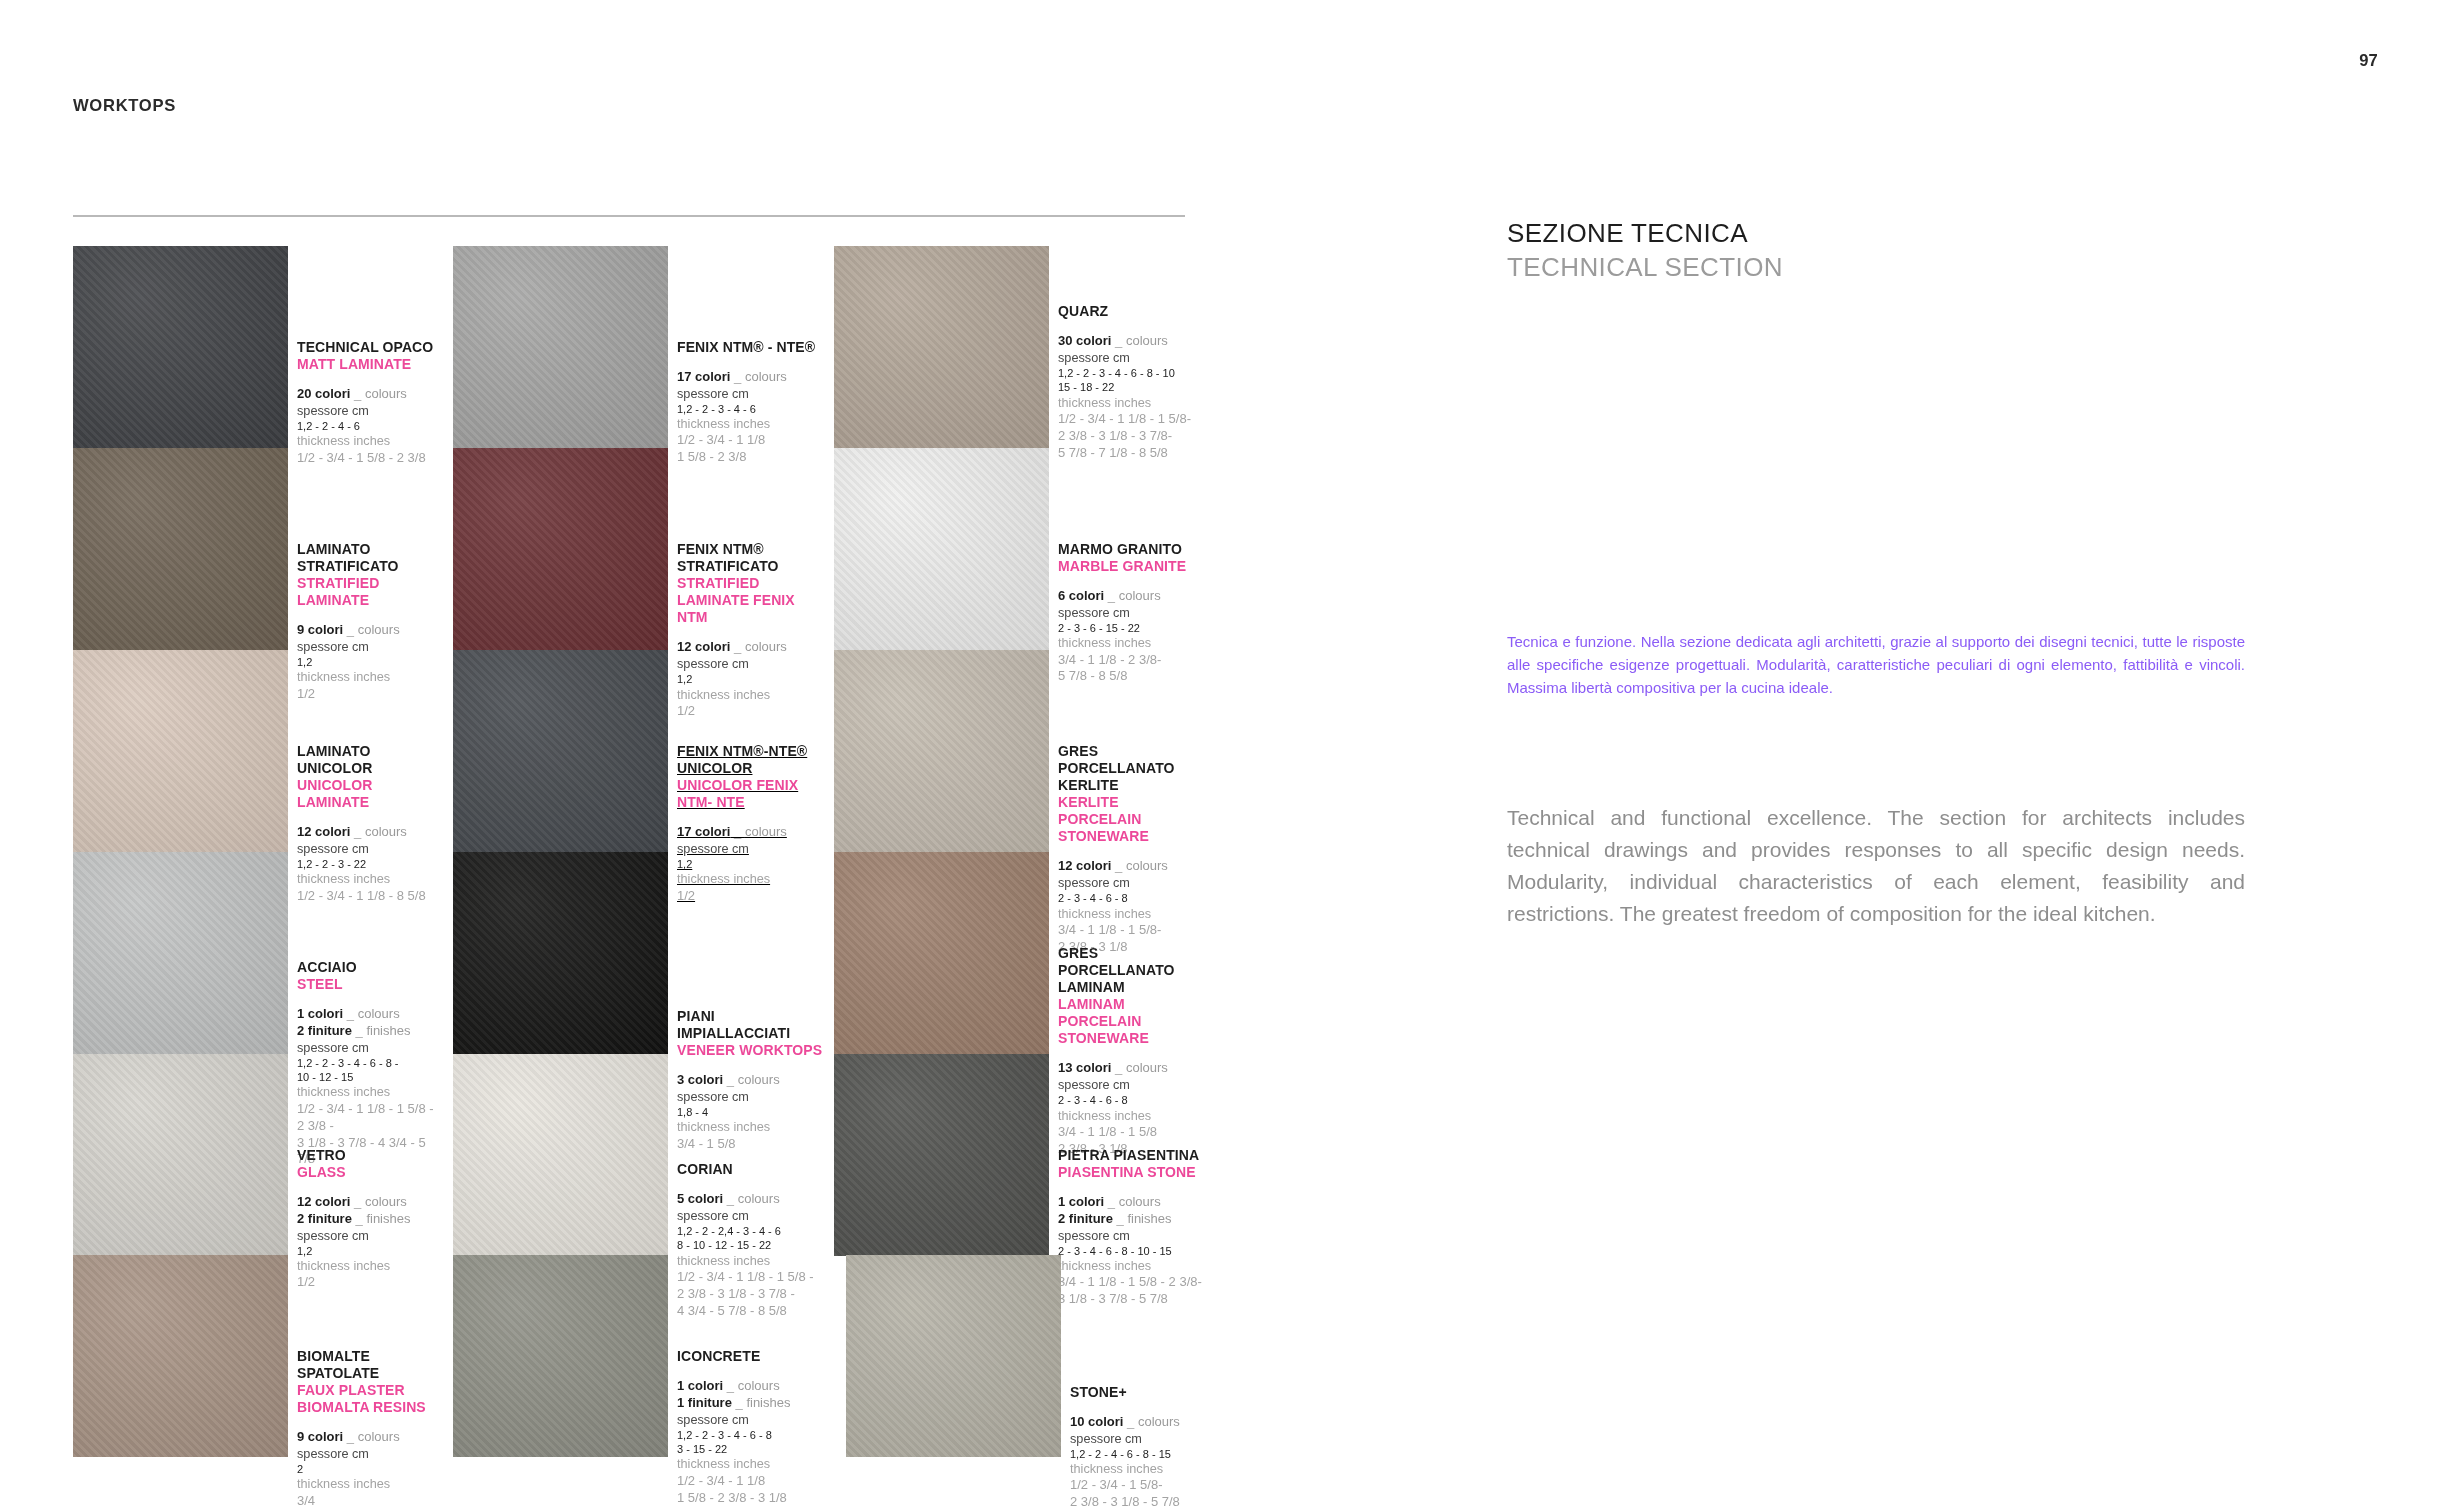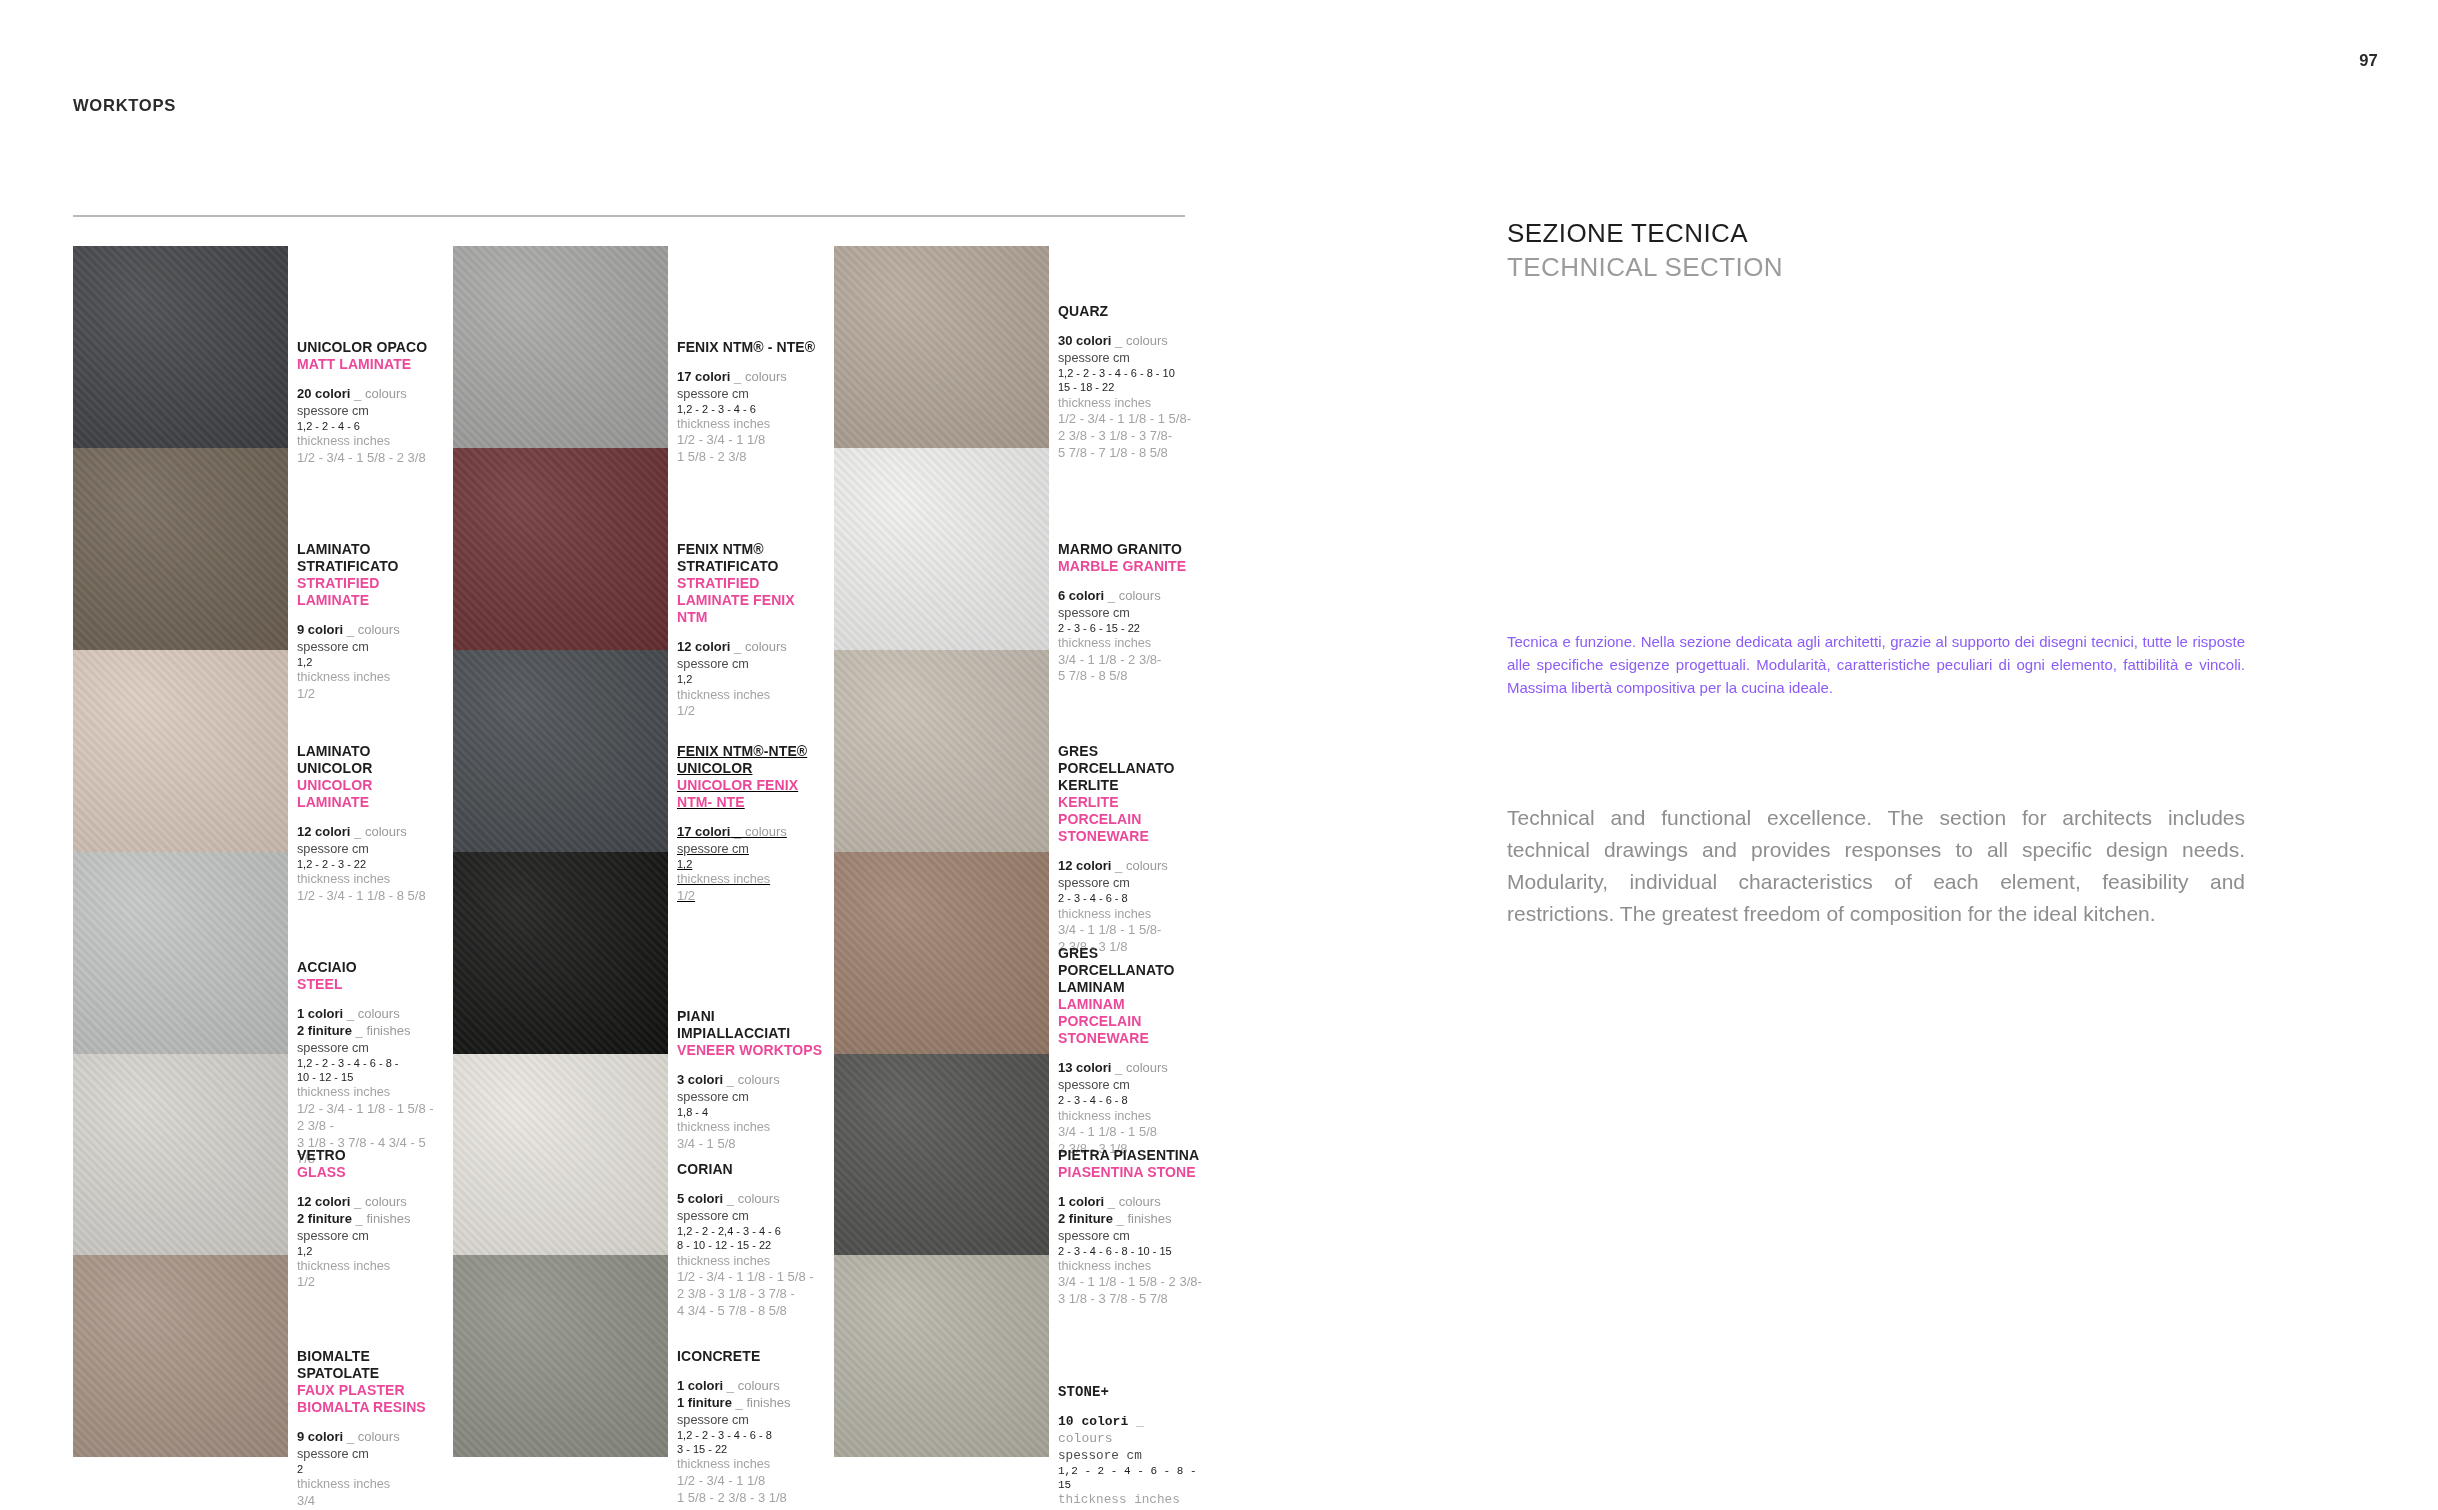--- a/index.html
+++ b/index.html
@@ -111,21 +111,21 @@
   <div class="page-number">97</div>
   <div class="section-label">WORKTOPS</div>
 
   <div class="materials">
     <div class="rule"></div>
     <div class="grid" id="grid" style="height: 1231px;">
       <div class="col col1" style="height: 1211px;">
           <div class="cell" style="position: absolute; left: 0px; top: 0px; width: 371px; height: 202px;">
             <div class="swatch" style="background: repeating-linear-gradient(45deg, rgba(255, 255, 255, 0.043) 0px, rgba(255, 255, 255, 0.043) 2.9px, rgba(0, 0, 0, 0.043) 2.9px, rgba(0, 0, 0, 0.043) 5.9px), radial-gradient(circle at 30% 25%, rgba(255, 255, 255, 0.1), rgba(0, 0, 0, 0.1)) rgb(63, 65, 69);"></div>
             <div class="txt" style="top: 93px;">
-              <div class="t-name">UNICOLOR OPACO</div>
+              <div class="t-name">TECHNICAL OPACO</div>
               <div class="t-en">MATT LAMINATE</div>
               <div class="t-gap"></div>
               <div class="t-count"><span>20 colori</span><span class="sep"> _ </span><span class="en">colours</span></div>
               <div class="t-lab">spessore cm</div>
               <div class="t-val">1,2 - 2 - 4 - 6</div>
               <div class="t-lab-grey">thickness inches</div>
               <div class="t-val-grey">1/2 - 3/4 - 1 5/8 - 2 3/8</div>
             </div>
           </div>
           <div class="cell" style="position: absolute; left: 0px; top: 202px; width: 371px; height: 202px;">
@@ -348,21 +348,21 @@
               <div class="t-gap"></div>
               <div class="t-count"><span>1 colori</span><span class="sep"> _ </span><span class="en">colours</span></div>
               <div class="t-count"><span>2 finiture</span><span class="sep"> _ </span><span class="en">finishes</span></div>
               <div class="t-lab">spessore cm</div>
               <div class="t-val">2 - 3 - 4 - 6 - 8 - 10 - 15</div>
               <div class="t-lab-grey">thickness inches</div>
               <div class="t-val-grey">3/4 - 1 1/8 - 1 5/8 - 2 3/8-</div>
               <div class="t-val-grey">3 1/8 - 3 7/8 - 5 7/8</div>
             </div>
           </div>
-          <div class="cell" style="position: absolute; left: 0px; top: 1009px; width: 371px; height: 188px; font-family: Liberation Mono, monospace;">
+          <div class="cell" style="position: absolute; left: 12px; top: 1009px; width: 371px; height: 188px;">
             <div class="swatch" style="background: repeating-linear-gradient(45deg, rgba(255, 255, 255, 0.043) 0px, rgba(255, 255, 255, 0.043) 2.9px, rgba(0, 0, 0, 0.043) 2.9px, rgba(0, 0, 0, 0.043) 5.9px), radial-gradient(circle at 30% 25%, rgba(255, 255, 255, 0.1), rgba(0, 0, 0, 0.1)) rgb(181, 178, 166);"></div>
             <div class="txt" style="top: 129px;">
               <div class="t-name">STONE+</div>
               <div class="t-gap"></div>
               <div class="t-count"><span>10 colori</span><span class="sep"> _ </span><span class="en">colours</span></div>
               <div class="t-lab">spessore cm</div>
               <div class="t-val">1,2 - 2 - 4 - 6 - 8 - 15</div>
               <div class="t-lab-grey">thickness inches</div>
               <div class="t-val-grey">1/2 - 3/4 - 1 5/8-</div>
               <div class="t-val-grey">2 3/8 - 3 1/8 - 5 7/8</div>

